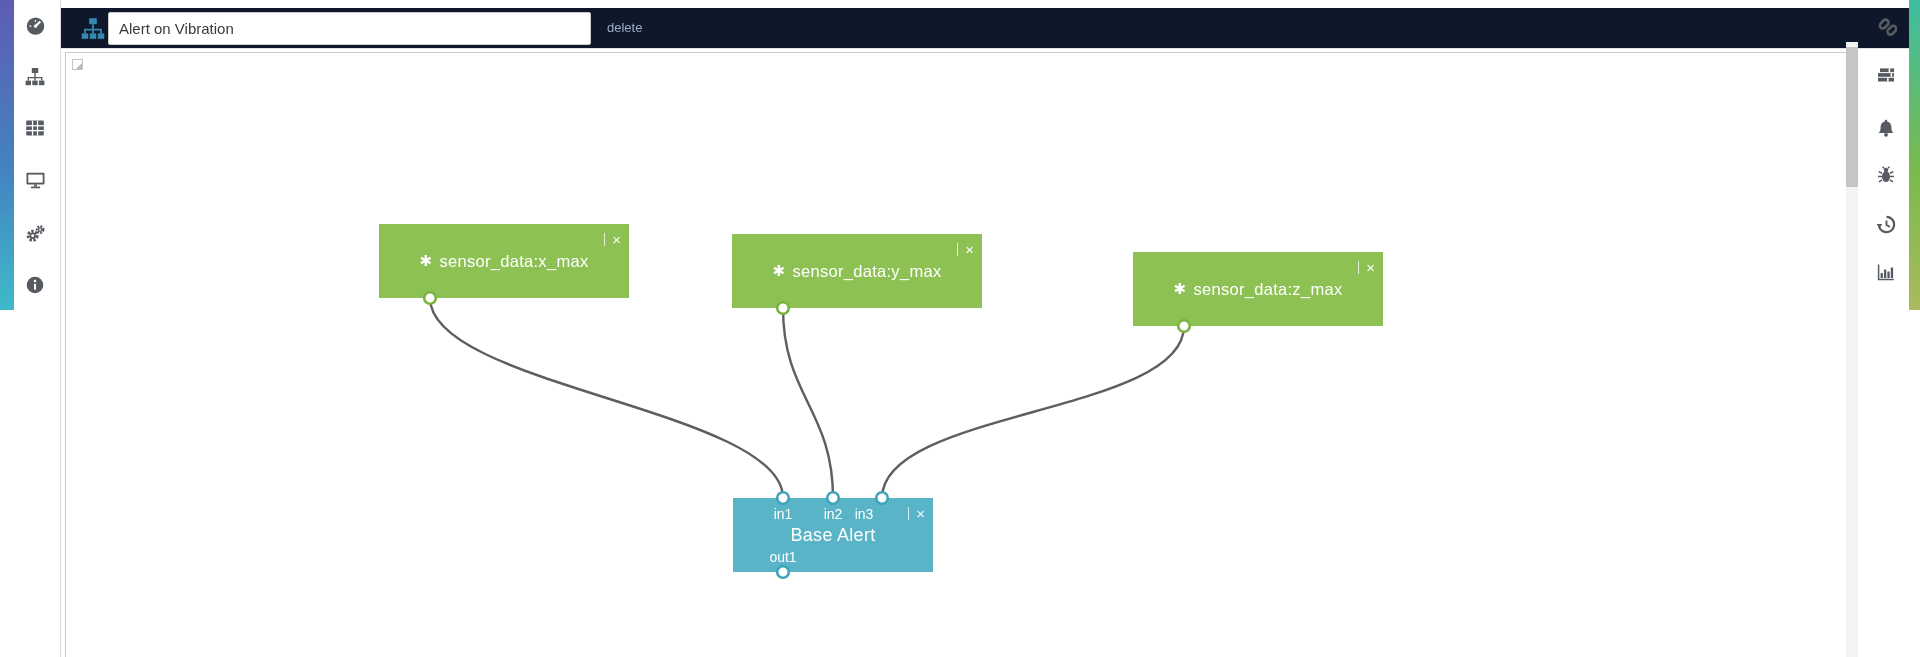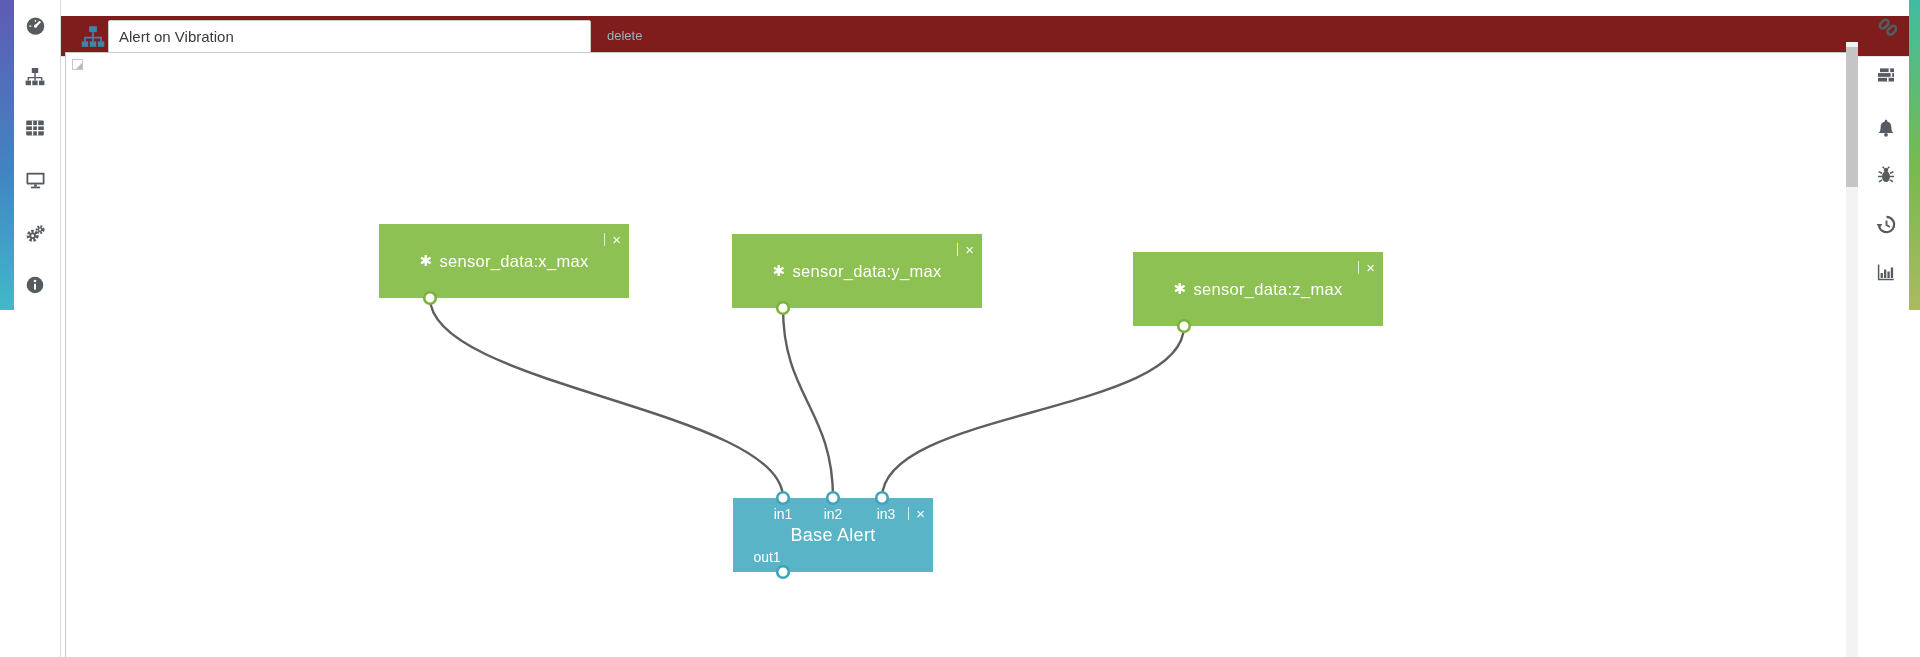--- a/index.html
+++ b/index.html
@@ -14,21 +14,21 @@
                  background:linear-gradient(180deg,#3fbda1 0%,#79ba4d 55%,#aaba5f 100%); }
 
   
   .tool-btn { position:absolute; width:22px; height:22px; display:flex;
               align-items:center; justify-content:center; cursor:pointer; }
   .tool-btn svg { display:block; }
 
   #content-divider { left:60px; top:0; width:1px; height:657px; background:#dcdcdc; }
 
   
-  #topbar { left:61px; top:16px; width:1859px; height:41px; background:#7f1d1d;
+  #topbar { left:61px; top:8px; width:1859px; height:41px; background:#0f172a;
             border-bottom:1px solid #e3e3e3; }
   #wf-icon { position:absolute; left:20px; top:9px; }
   #wf-name { position:absolute; left:47px; top:4px; width:483px; height:33px;
              border:1px solid #c9c9c9; border-radius:2px; background:#fff;
              font-family:"Liberation Sans",sans-serif; font-size:15px; color:#3a3a3a;
              padding:0 10px; outline:none; }
   #delete-link { position:absolute; left:546px; top:12px; font-size:13px;
                  color:#9bafc4; cursor:pointer; text-decoration:none; }
 
   
@@ -180,22 +180,22 @@
           <span class="bar"></span>
           <span class="x">×</span>
         </span>
       </div>
       <div class="node python" style="left: 667px; top: 445px; width: 200px; height: 74px;">
         <div class="node-label">
           <span>Base Alert</span>
         </div>
         <span class="port-label in" style="left: 50px;">in1</span>
         <span class="port-label in" style="left: 100px; text-align: right;">in2</span>
-        <span class="port-label in" style="left: 153px;">in3</span>
-        <span class="port-label out" style="left: 34px;">out1</span>
+        <span class="port-label in" style="left: 131px;">in3</span>
+        <span class="port-label out" style="left: 50px;">out1</span>
         <span class="node-close">
           <span class="bar"></span>
           <span class="x">×</span>
         </span>
       </div>
     </div>
   <svg id="wire-layer" viewBox="0 0 1781 605">
       <path d="M364 245 C364 333, 717 357, 717 445" fill="none" stroke="#5e5e5e" stroke-width="2.4"></path>
       <path d="M717 255 C717 343, 767 357, 767 445" fill="none" stroke="#5e5e5e" stroke-width="2.4"></path>
       <path d="M1118 273 C1118 361, 816 357, 816 445" fill="none" stroke="#5e5e5e" stroke-width="2.4"></path>

